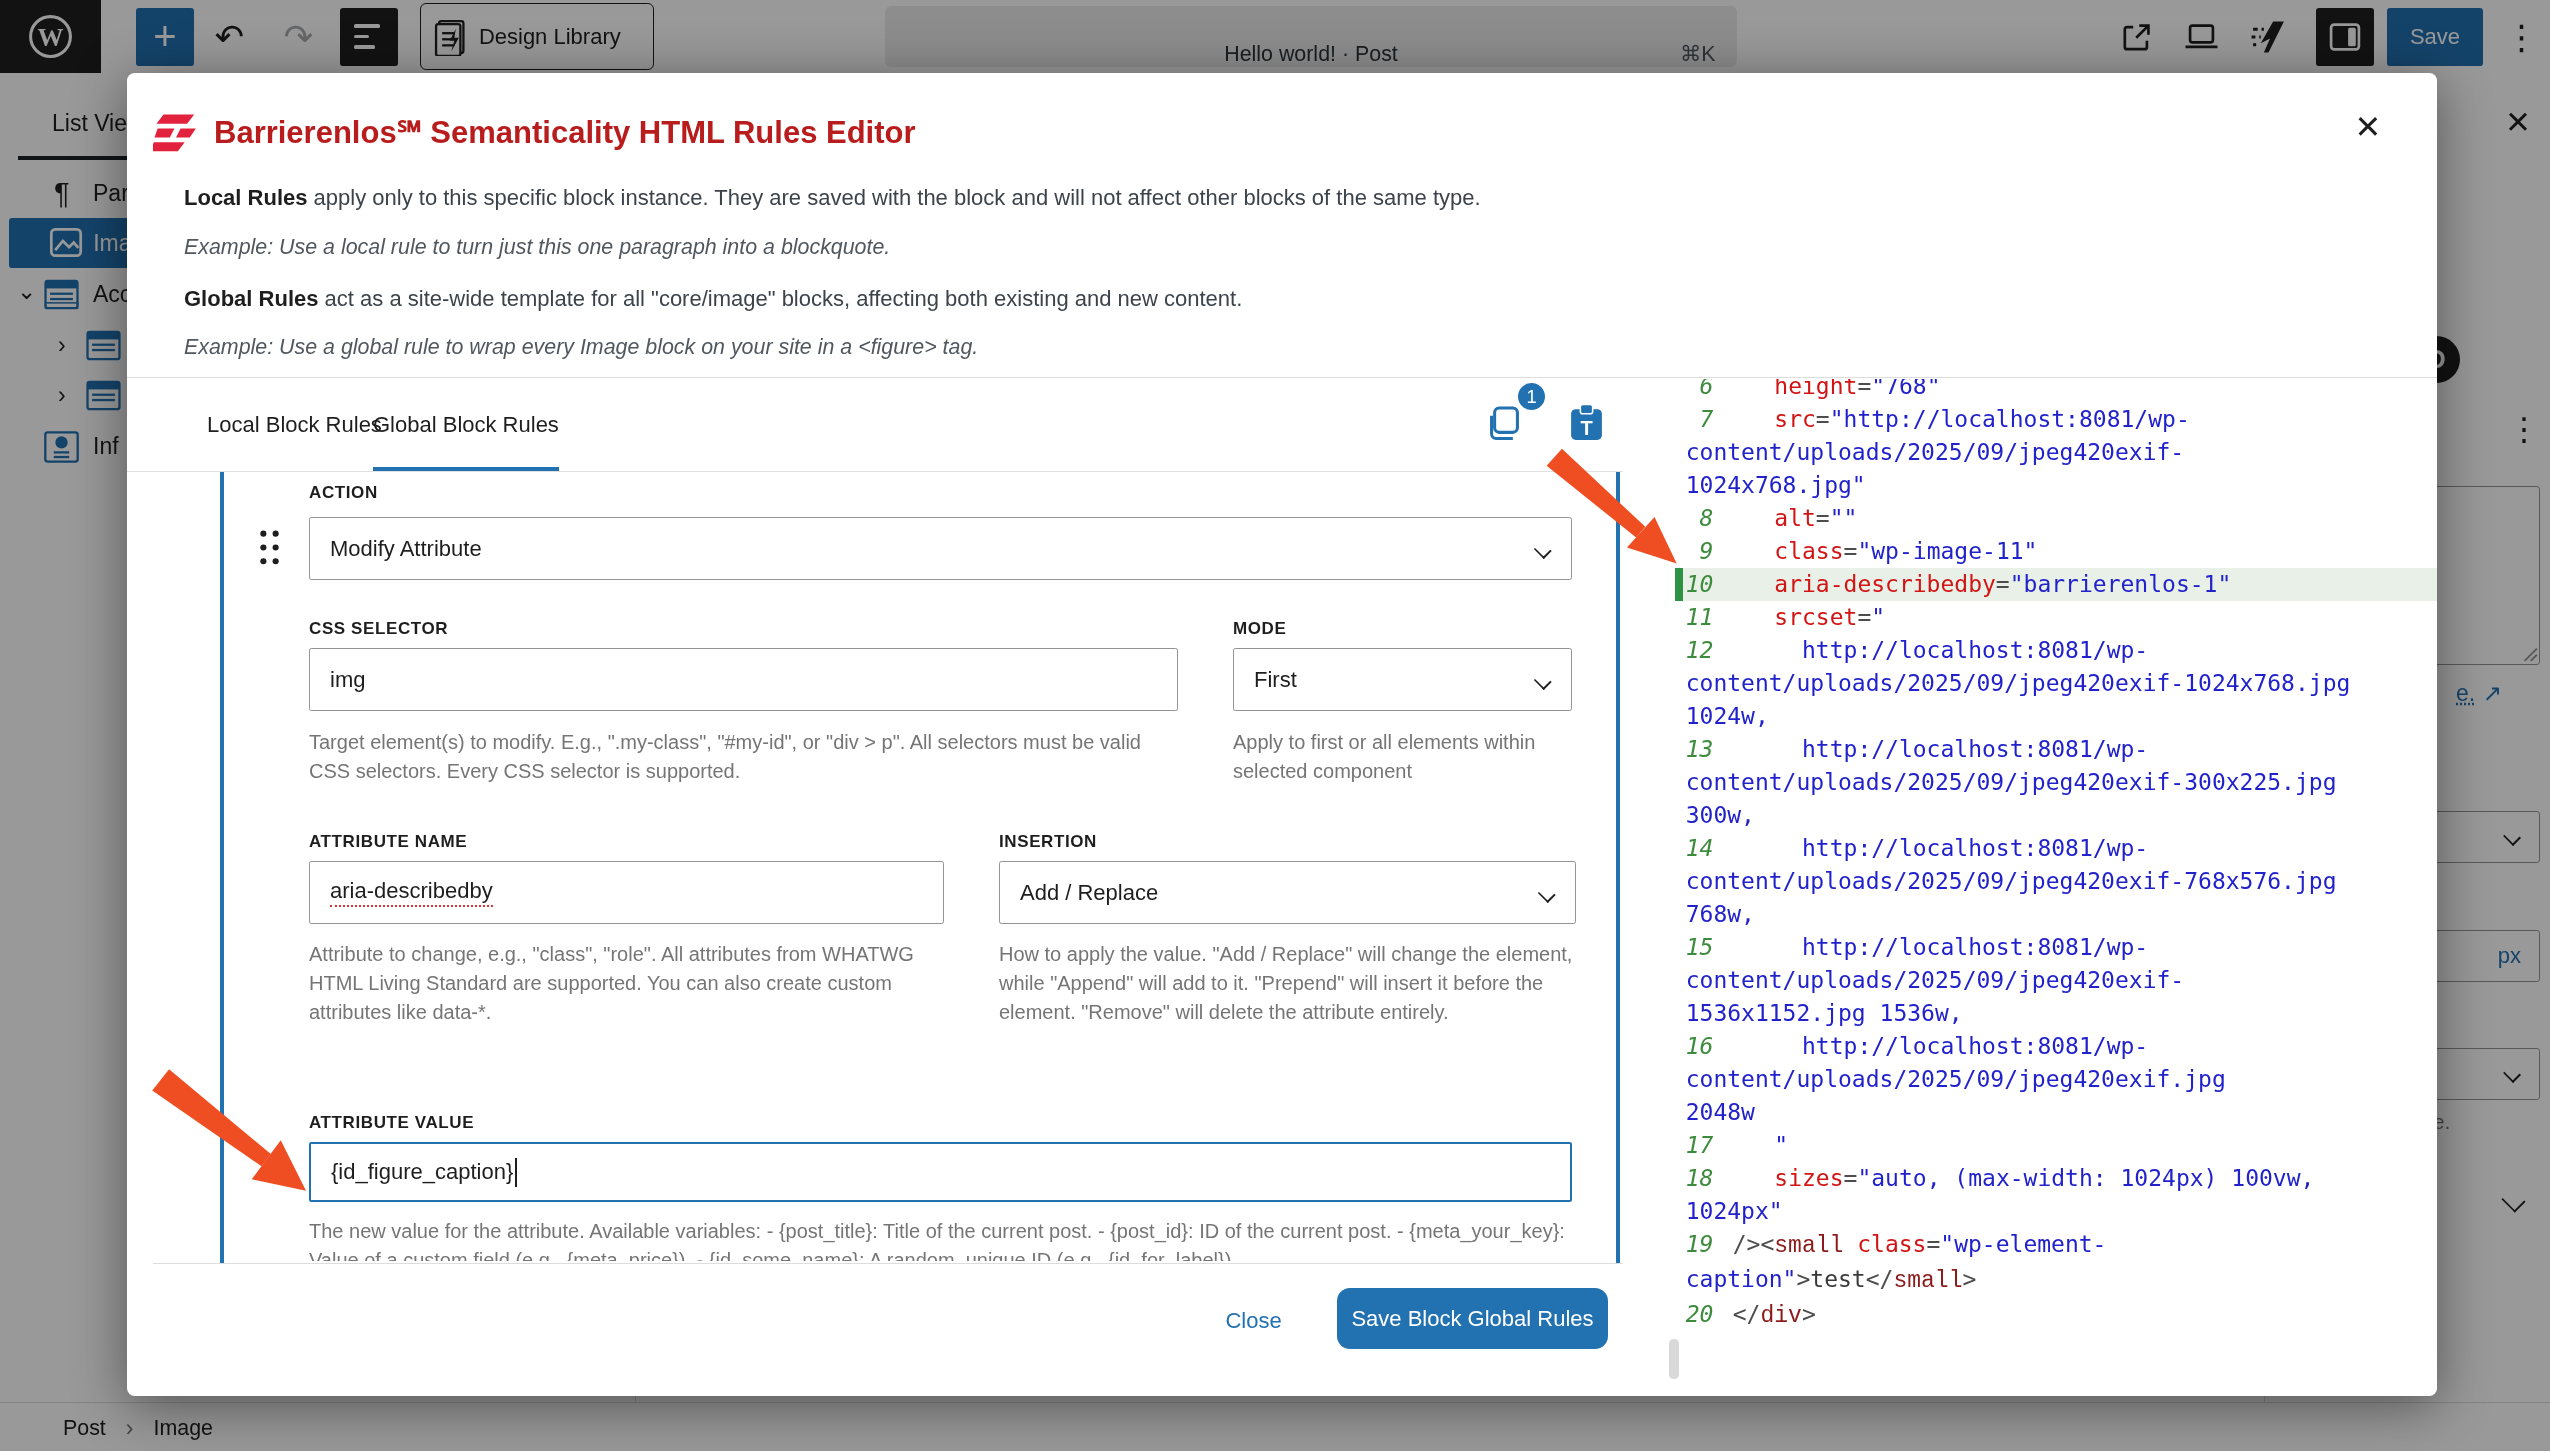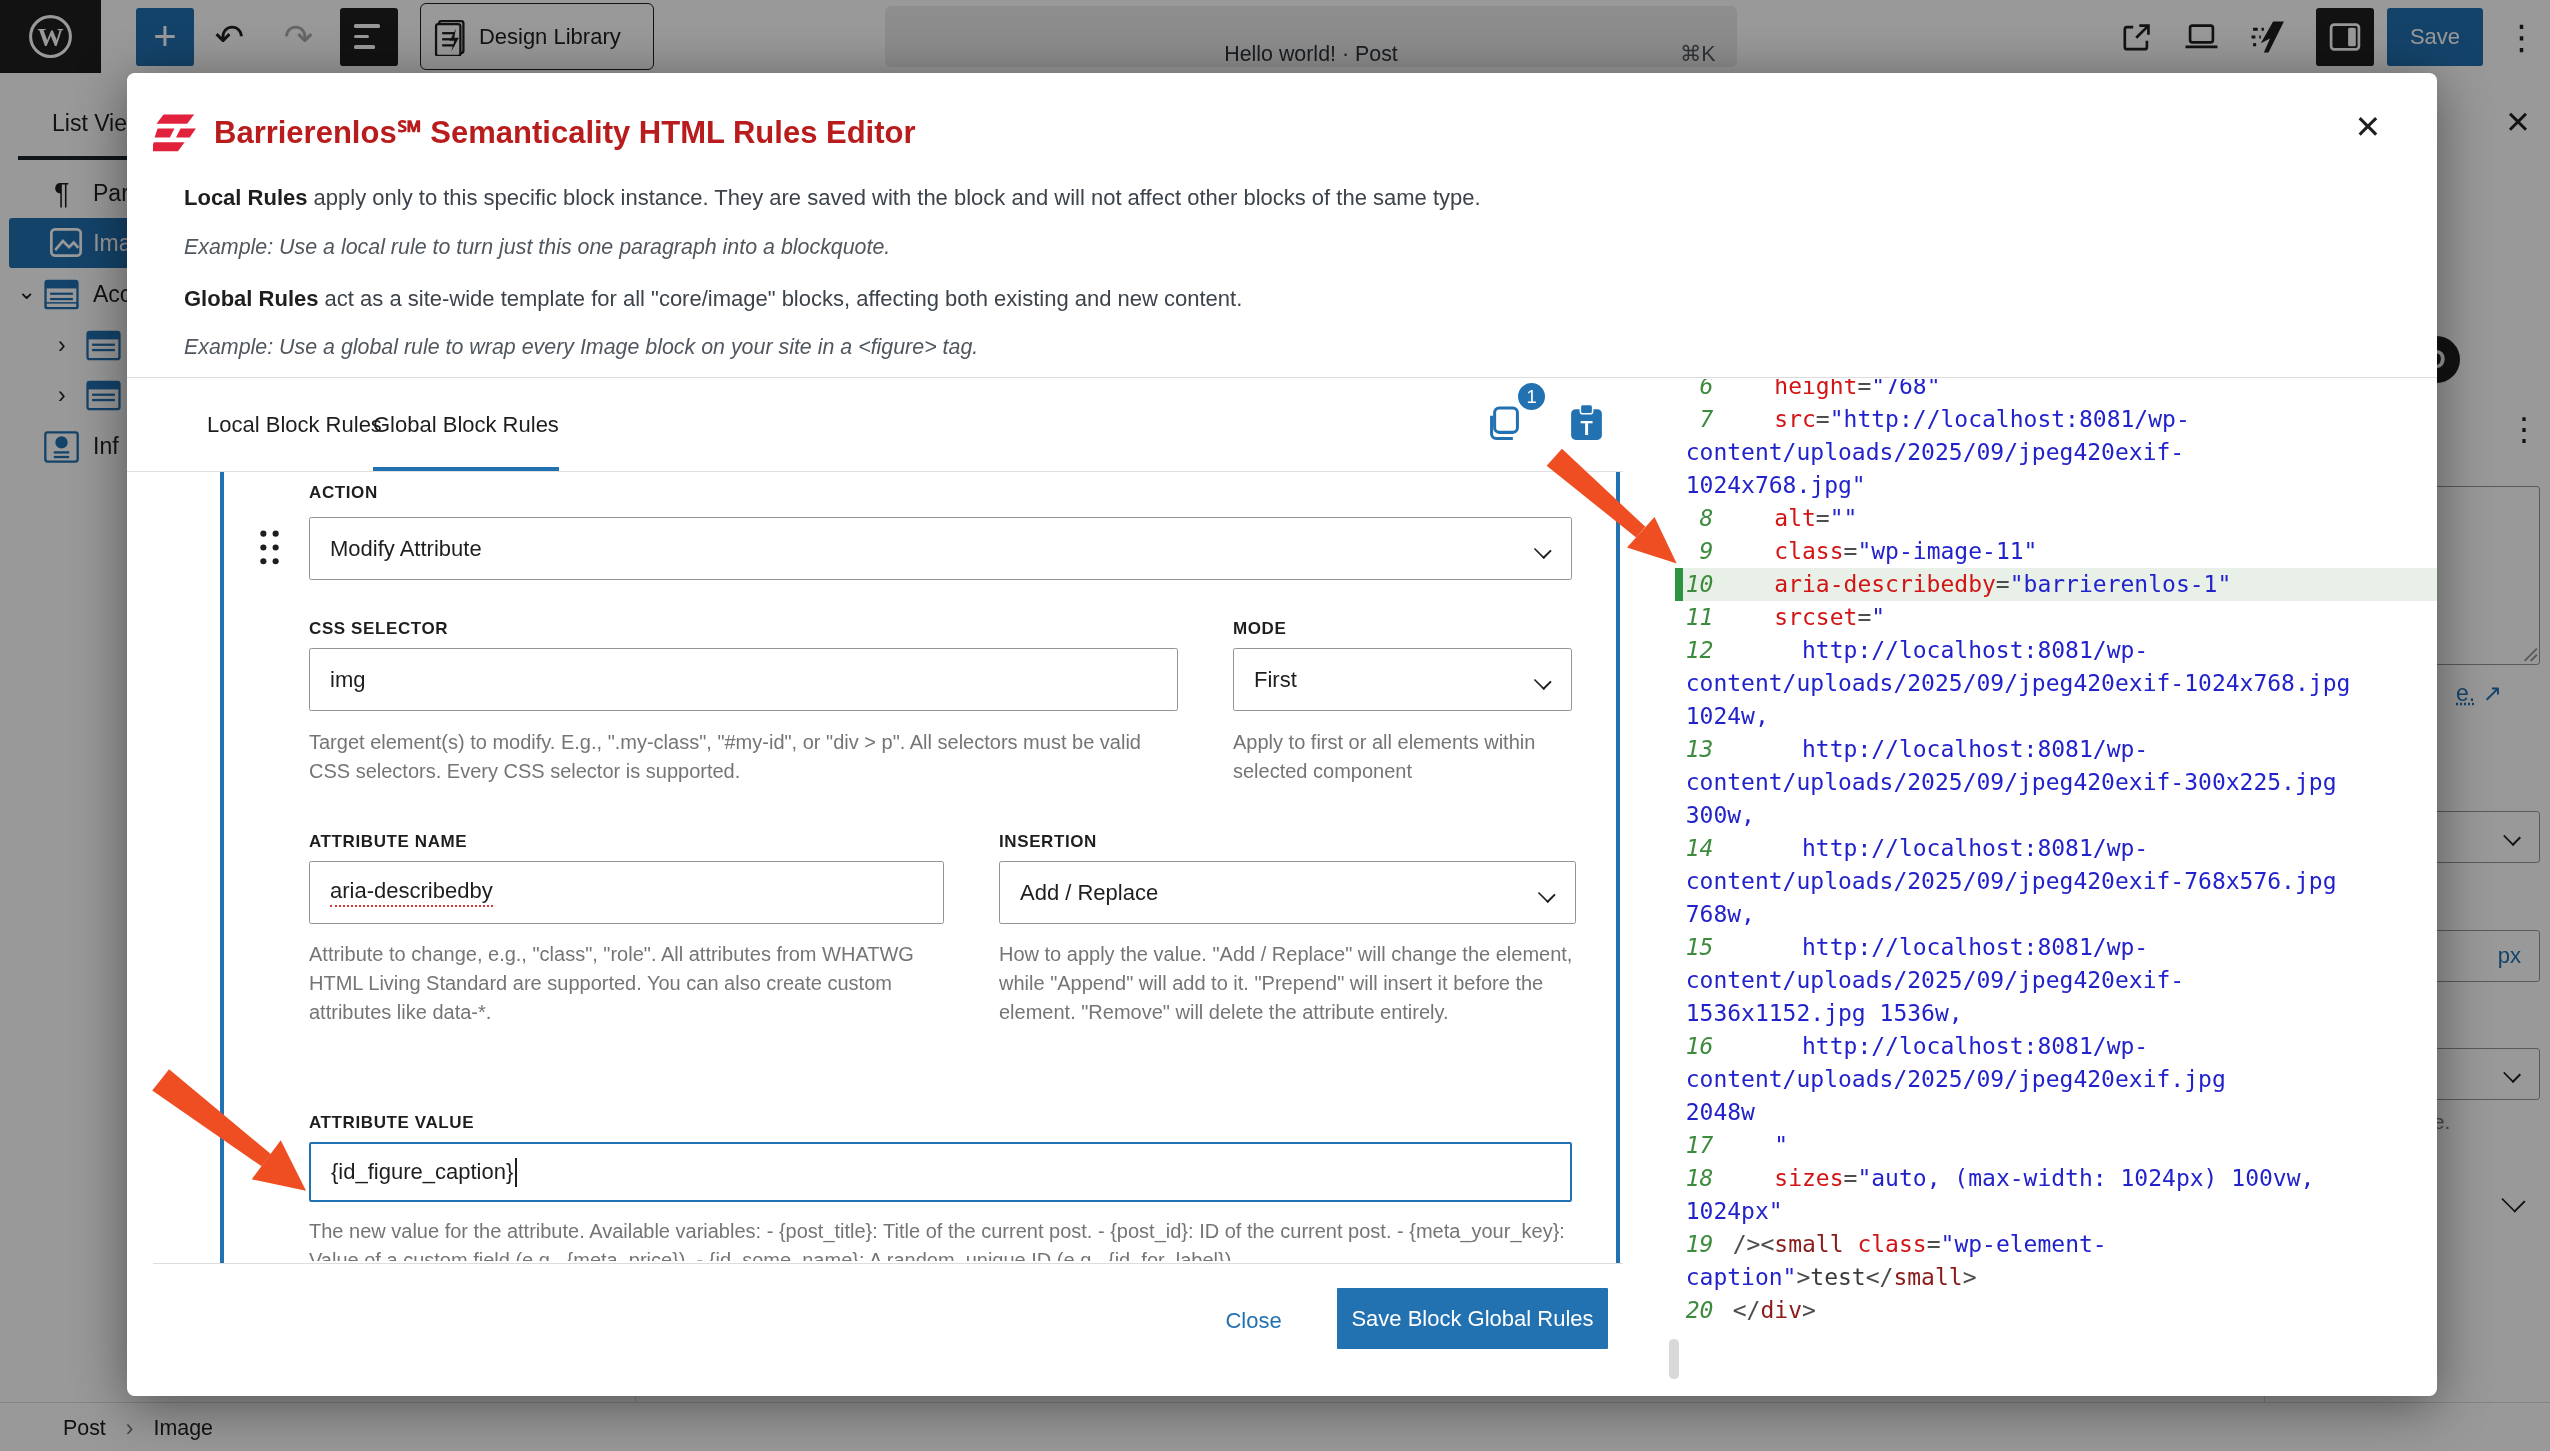--- a/index.html
+++ b/index.html
@@ -74,28 +74,28 @@
   .f-input,.f-select{position:absolute;height:63px;border:1.1px solid #949494;border-radius:2.3px;box-sizing:border-box;background:#fff;display:flex;align-items:center;padding-left:20px;font-size:22px;color:#1e1e1e;}
   .f-select .sel-chev{position:absolute;right:21.4px;top:24.5px;width:11.5px;height:11.5px;border-right:2.3px solid #1e1e1e;border-bottom:2.3px solid #1e1e1e;transform:rotate(45deg) scaleY(0.8);}
   .f-help{position:absolute;font-size:20px;line-height:29px;color:#757575;}
   #val-input{border:2.3px solid #2271b1;}
   .squiggle{border-bottom:2.3px dotted #d63638;padding-bottom:1.5px;}
   .caret{display:inline-block;width:2.3px;height:29px;background:#1e1e1e;margin-left:1.5px;vertical-align:-5.4px;}
   #drag-handle{left:127px;top:453px;}
   
   #f-divider{left:26px;top:1190px;width:1470px;height:0.8px;background:#ddd;}
   #close-link{left:1077px;top:1221px;width:99px;height:54px;display:flex;align-items:center;justify-content:center;color:#2271b1;font-size:22px;}
-  #save-global{left:1210px;top:1215px;width:271px;height:61px;background:#2271b1;border-radius:1px;color:#fff;font-size:22px;display:flex;align-items:center;justify-content:center;}
+  #save-global{left:1210px;top:1215px;width:271px;height:61px;background:#2271b1;border-radius:13px;color:#fff;font-size:22px;display:flex;align-items:center;justify-content:center;}
   
   #code-panel{left:1548px;top:306px;width:762px;height:1017px;overflow:hidden;font-family:"DejaVu Sans Mono",monospace;font-size:23px;line-height:33px;color:#333;}
   #code-content{margin-top:-9.2px;}
   .code-row{white-space:pre;padding-left:10.7px;}
   .ln{display:inline-block;width:2ch;text-align:right;font-style:italic;color:#3d8b3d;margin-right:0.4ch;}
   .c-at{color:#d21414;} .c-st{color:#2222cc;} .c-pu{color:#4d4d4d;}
-  .c-tg{color:#8b1a1a;} .c-tx{color:#3a3a3a;} .c-pl{color:#333;}
+  .c-tg{color:#8b1a1a;font-family:Liberation Mono, monospace;} .c-tx{color:#3a3a3a;} .c-pl{color:#333;}
   .code-line.hl{background:#e8f0e8;position:relative;}
   .code-line.hl::before{content:"";position:absolute;left:0;top:0;bottom:0;width:7.6px;background:#2d9343;}
   #code-scroll-thumb{left:1542px;top:1266px;width:10px;height:40px;background:#d9d9d9;border-radius:4.6px;}
   .arrow-svg{position:absolute;left:0;top:0;pointer-events:none;z-index:50;}
 </style>
 </head>
 <body>
 
 <div id="root">
 

